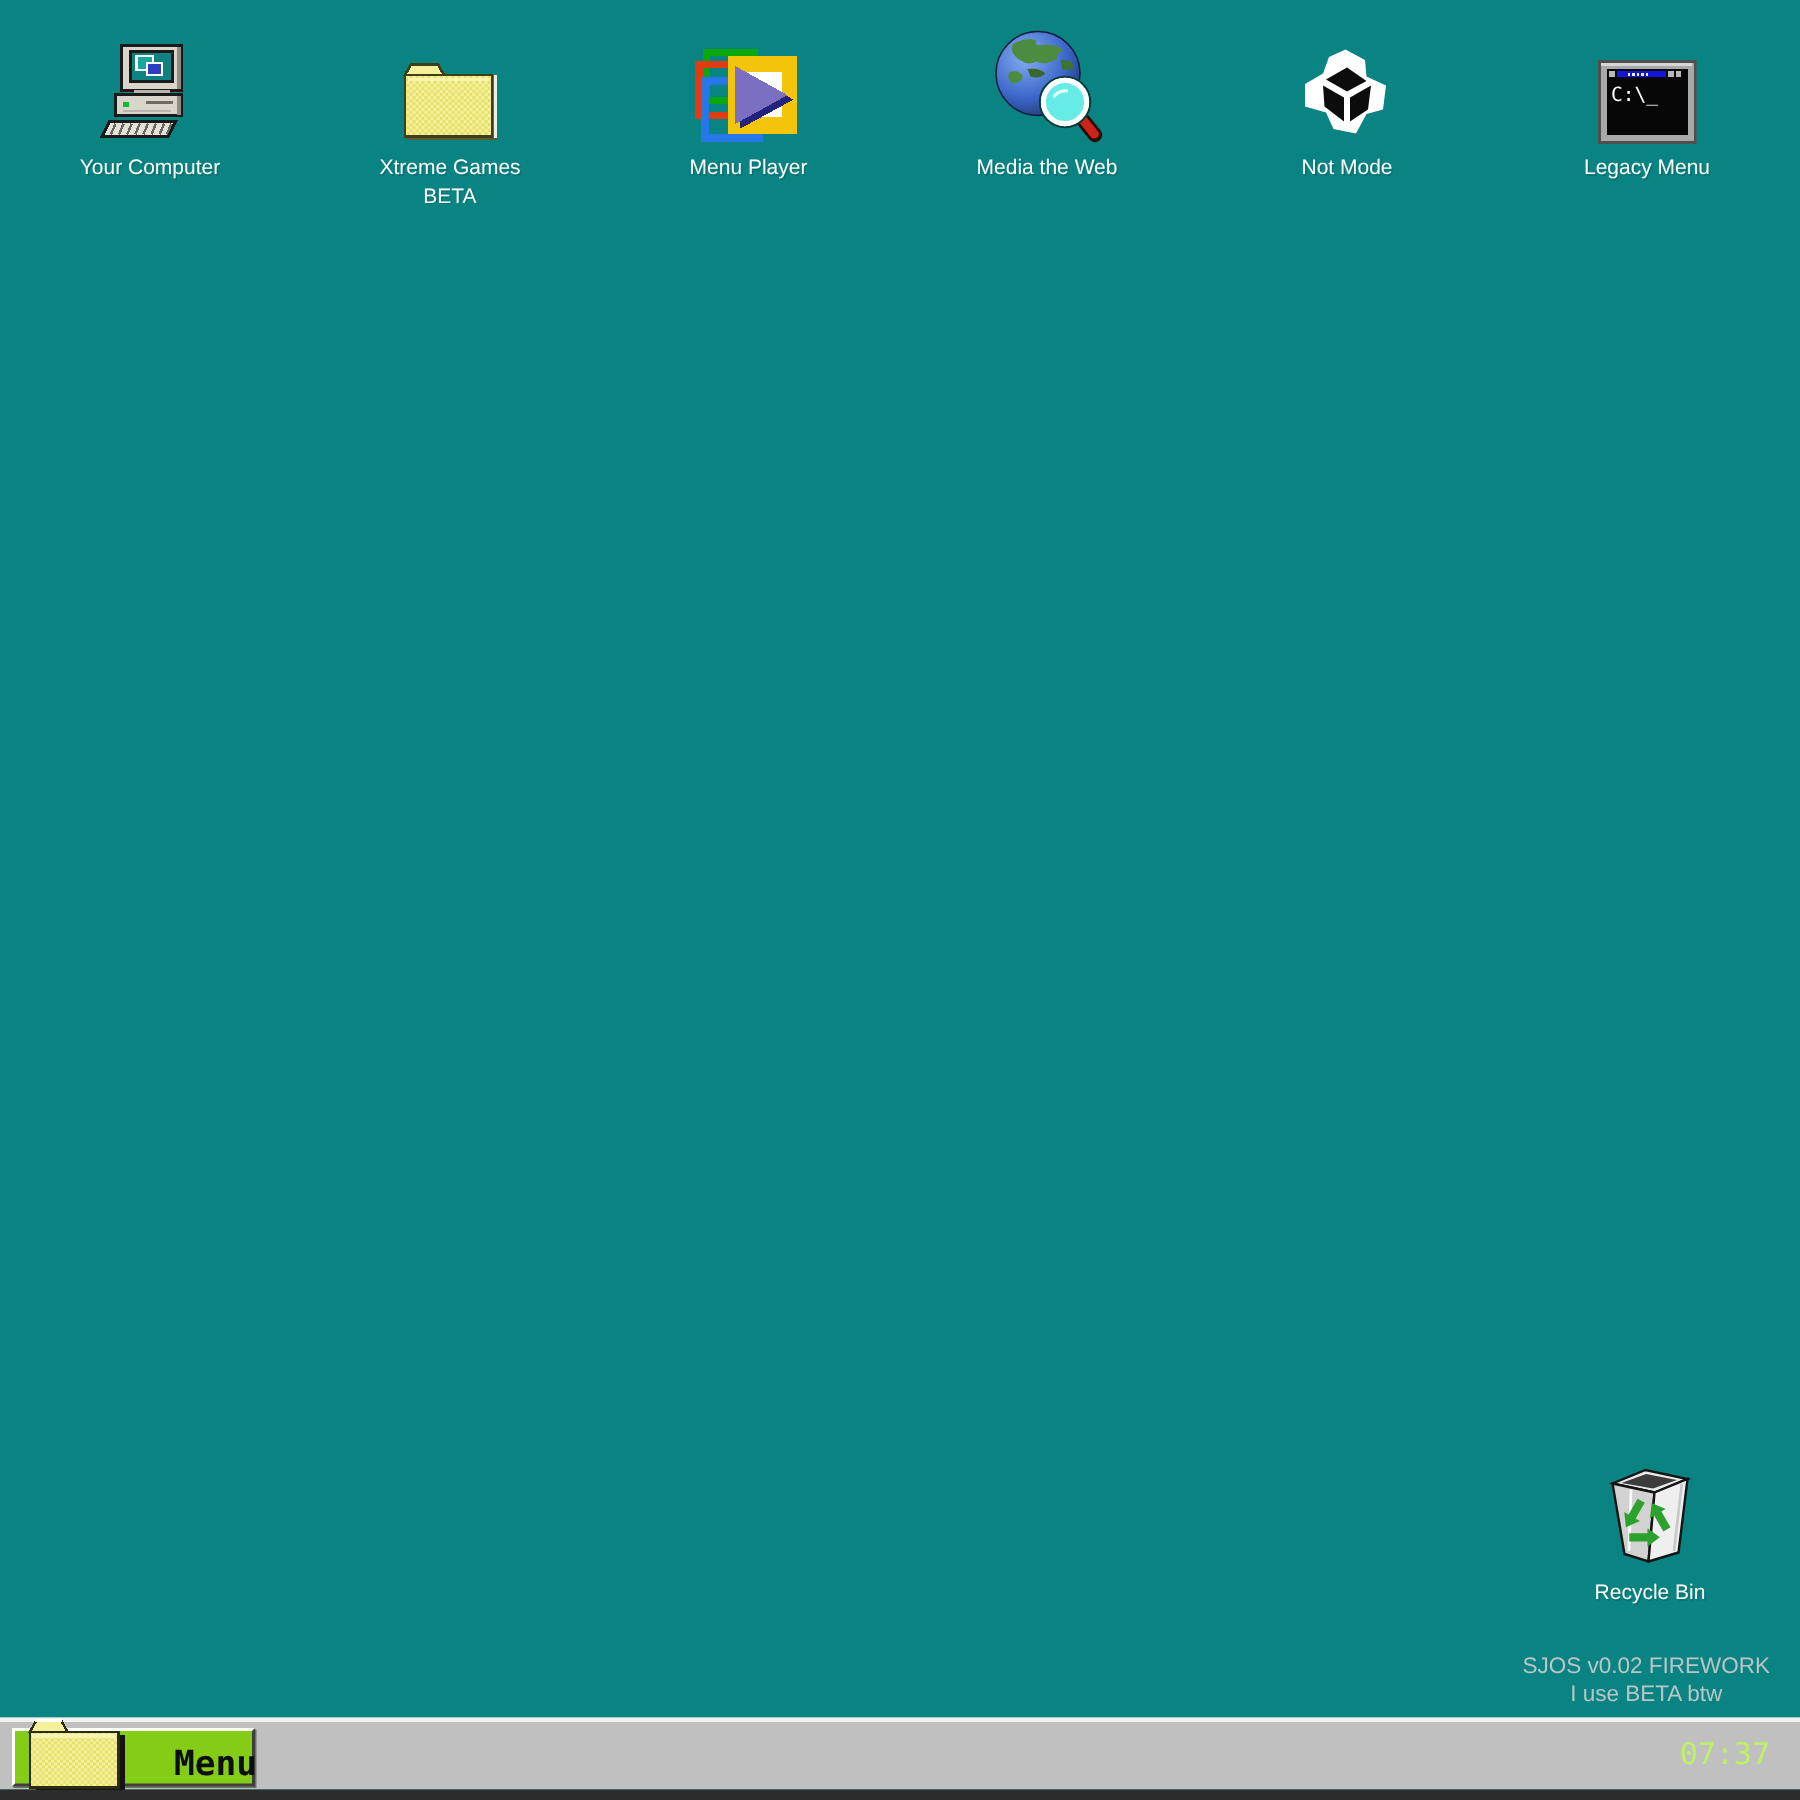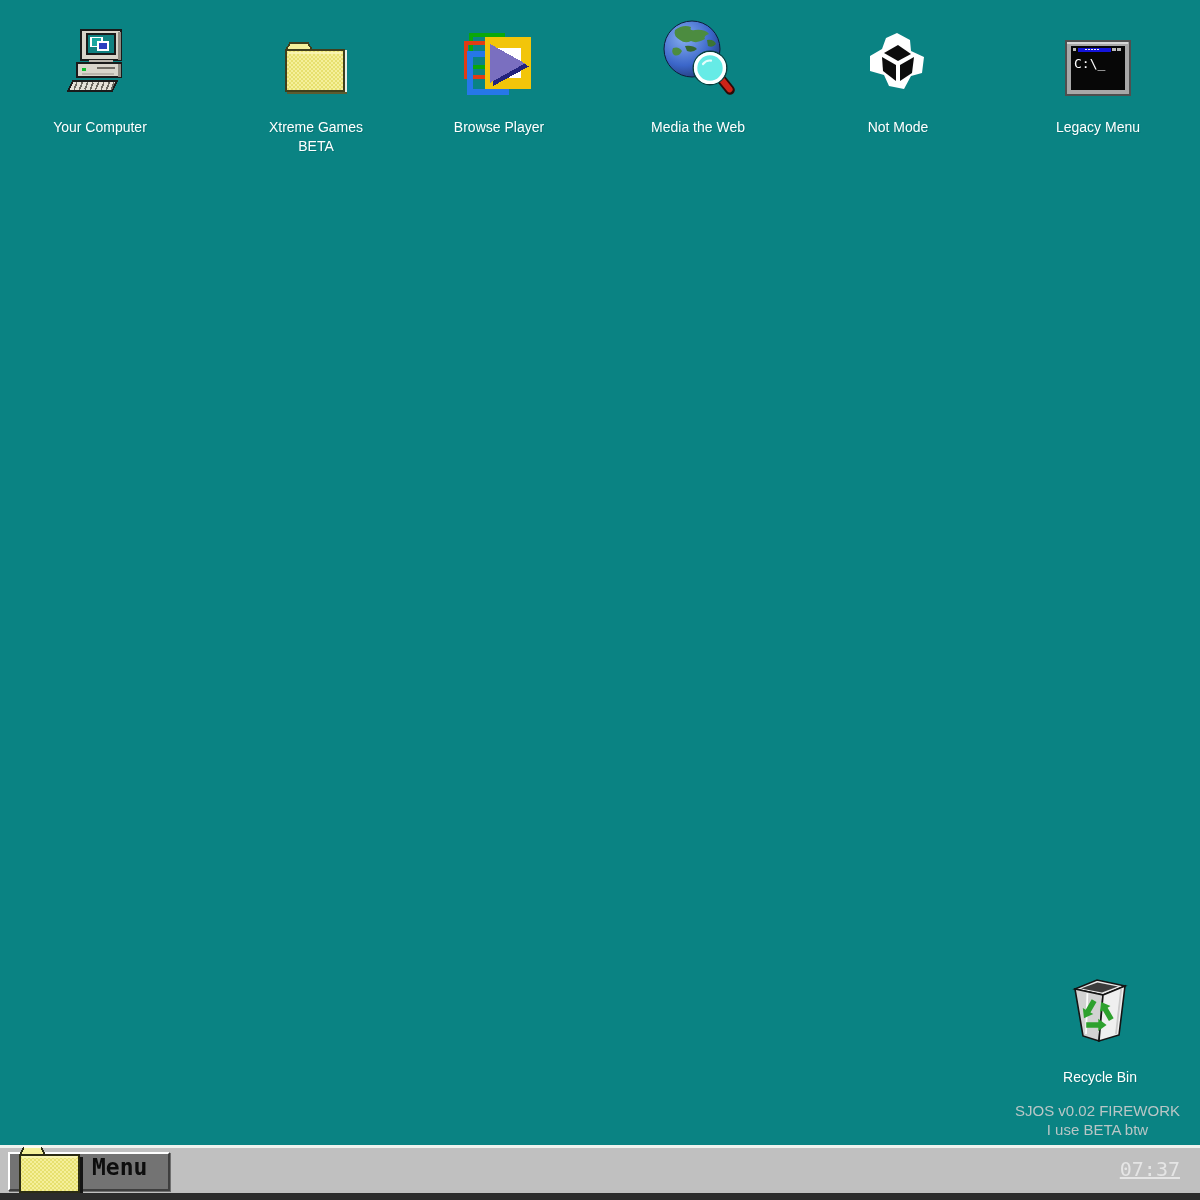--- a/index.html
+++ b/index.html
@@ -12,61 +12,61 @@
   
   .desktop-icon{
     position:absolute;top:22px;width:140px;
     display:flex;flex-direction:column;align-items:center;
     cursor:pointer;
   }
   .icon-art{
     height:74px;display:flex;align-items:flex-end;justify-content:center;
   }
   .icon-label{
-    margin-top:22px;font-size:14px;line-height:19px;color:#ffffff;
+    margin-top:6px;font-size:14px;line-height:19px;color:#ffffff;
     text-align:center;white-space:pre-line;
     text-shadow:1px 1px 0 rgba(0,70,70,.25);
   }
-  .pos-0{left:30px}.pos-1{left:246px}.pos-2{left:429px}
+  .pos-0{left:30px}.pos-1{left:230px}.pos-2{left:429px}
   .pos-3{left:628px}.pos-4{left:828px}.pos-5{left:1028px}
   .recycle-pos{left:1030px;top:976px;}
   .recycle-pos .icon-art{height:70px;}
   
   .watermark{
     position:absolute;right:20px;top:1101px;text-align:center;
     color:#b9c6c6;font-size:15px;line-height:19px;
   }
   
   .taskbar{
     position:absolute;left:0;top:1145px;width:1200px;height:48px;
     background:#c0c0c0;border-top:3px solid #eff3ef;box-sizing:border-box;
   }
   .taskbar-bottom{
     position:absolute;left:0;top:1193px;width:1200px;height:7px;
     background:#2c2c2c;
   }
   .menu-button{
     position:absolute;left:8px;top:1152px;width:162px;height:39px;
-    background:#737373;box-sizing:border-box;
+    background:#84cc16;box-sizing:border-box;
     border-top:2px solid #ffffff;border-left:2px solid #ffffff;
     border-right:2px solid #3e3e3e;border-bottom:2px solid #3e3e3e;
     box-shadow:1px 1px 0 #6f6f6f;
-    display:flex;align-items:flex-start;padding-left:82px;
+    display:flex;align-items:flex-end;padding-left:106px;
     cursor:pointer;
   }
   .menu-button .menu-folder{
     position:absolute;left:8px;top:-9px;width:66px;height:49px;
   }
   .menu-label{
     font-family:"DejaVu Sans Mono",monospace;font-weight:bold;
     font-size:23px;color:#0d0d0d;
   }
   .clock{
     position:absolute;right:20px;top:1157px;
-    font-family:"DejaVu Sans Mono",monospace;font-size:20px;color:#e5e5e5;text-decoration:underline;
+    font-family:"DejaVu Sans Mono",monospace;font-size:20px;color:#bef264;
   }
   svg{display:block;}
 </style>
 </head>
 <body>
 
 <div class="desktop-icon pos-0">
   <span class="icon-art">
     <svg width="70" height="68" viewBox="0 0 35 34" shape-rendering="crispEdges">
       <rect x="8" y="1" width="20" height="15" fill="#d9d5cb" stroke="#1a1a1a"></rect>
@@ -112,21 +112,21 @@
     <svg width="72" height="64" viewBox="0 0 36 32" shape-rendering="crispEdges">
       <rect x="4" y="1.5" width="16" height="16" fill="none" stroke="#0aa80a" stroke-width="2.4"></rect>
       <rect x="1.5" y="5.5" width="16" height="17" fill="none" stroke="#e03c14" stroke-width="2.4"></rect>
       <rect x="3.5" y="11" width="18" height="19" fill="none" stroke="#2677e8" stroke-width="2.8"></rect>
       <rect x="11" y="2.5" width="23" height="26" fill="#f2c50a"></rect>
       <rect x="16.5" y="8" width="12.5" height="15" fill="#ffffff"></rect>
       <polygon points="15.2,7.5 33,17.2 15.2,26.9" fill="#23237d"></polygon>
       <polygon points="13.5,6 31,15.7 13.5,25.4" fill="#7a6fc0"></polygon>
     </svg>
   </span>
-  <span class="icon-label">Browse Player</span>
+  <span class="icon-label">Menu Player</span>
 </div>
 
 <div class="desktop-icon pos-3">
   <span class="icon-art">
     <svg width="74" height="76" viewBox="0 0 37 38">
       <defs>
         <radialGradient id="g-ocean" cx="0.35" cy="0.3" r="0.9">
           <stop offset="0" stop-color="#86aef0"></stop>
           <stop offset="0.55" stop-color="#3b66c9"></stop>
           <stop offset="1" stop-color="#17264f"></stop>

